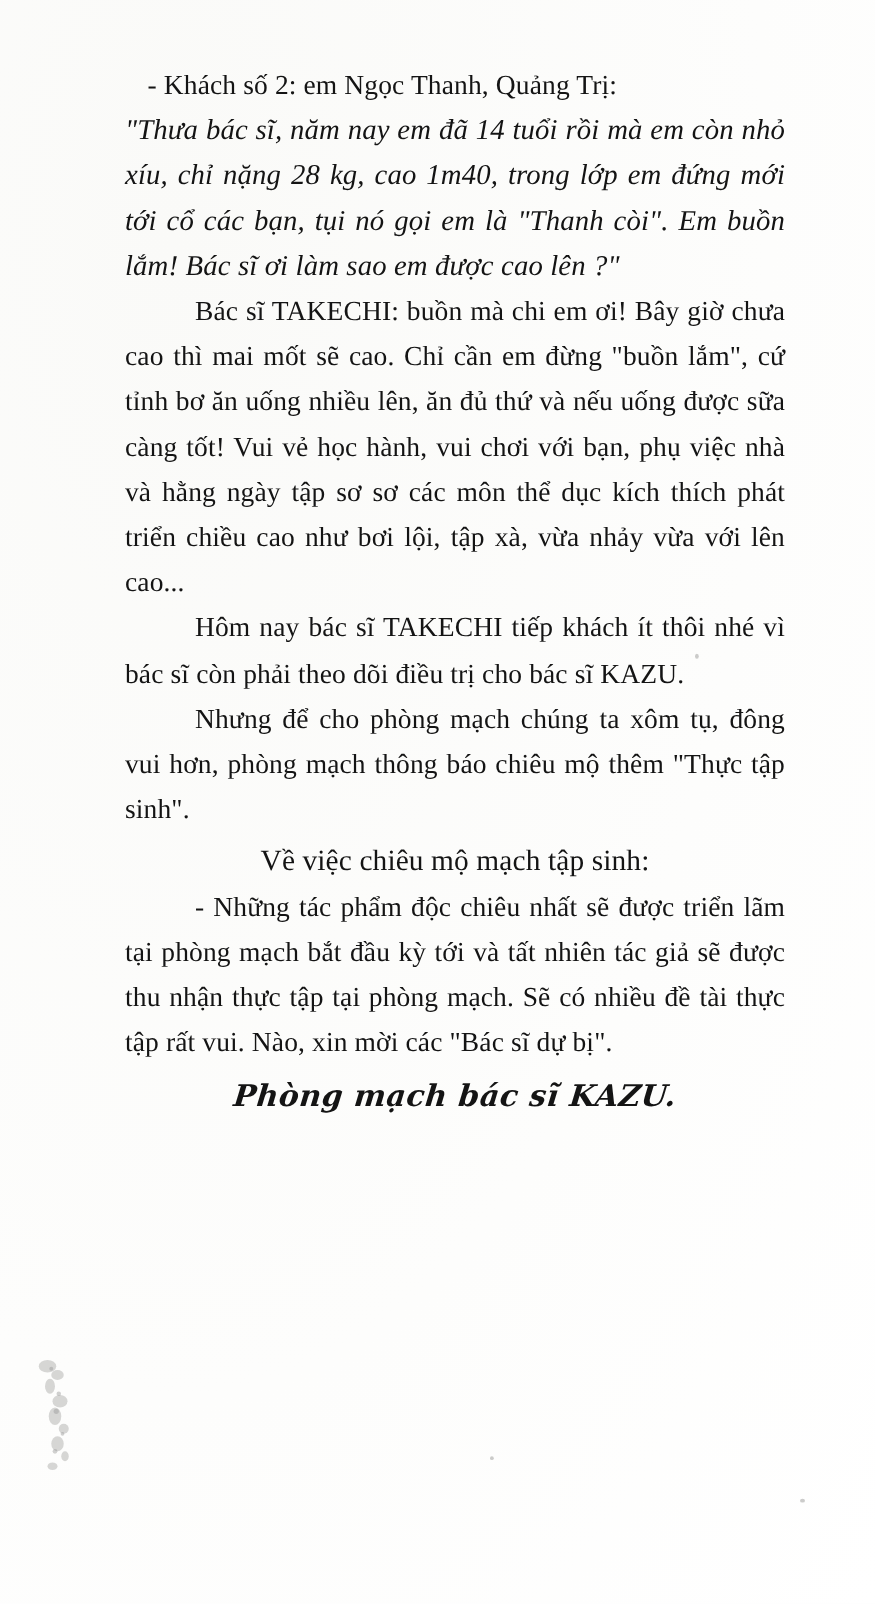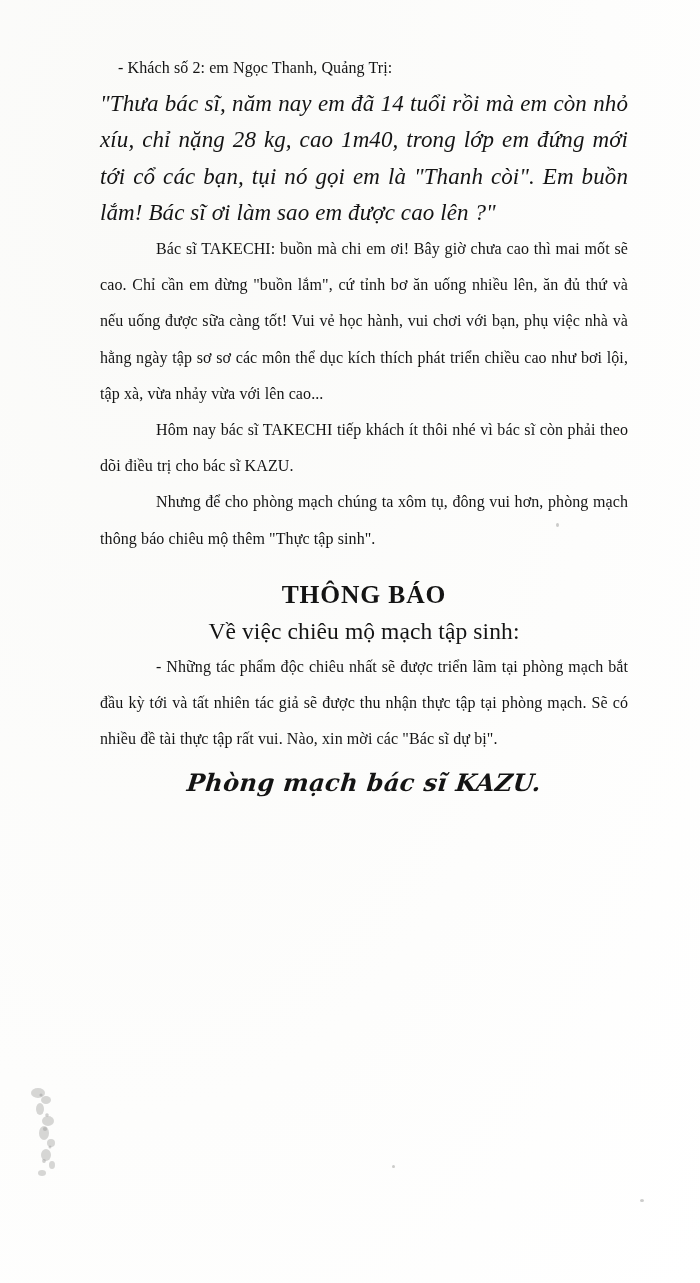--- a/index.html
+++ b/index.html
@@ -42,21 +42,21 @@
     pointer-events: none;
   }
   .text-block {
     position: absolute;
     left: 100px;
     top: 50px;
     width: 528px;
   }
   p {
     margin: 0;
-    font-size: 16px;
+    font-size: 22px;
     line-height: 36.2px;
     text-align: justify;
     text-justify: inter-word;
     letter-spacing: .1px;
   }
   p.indent {
     text-indent: 56px;
   }
   p.quote {
     font-style: italic;
@@ -132,21 +132,20 @@
     <p class="quote">"Thưa bác sĩ, năm nay em đã 14 tuổi rồi mà em còn nhỏ xíu, chỉ nặng 28 kg, cao 1m40, trong lớp em đứng mới tới cổ các bạn, tụi nó gọi em là "Thanh còi". Em buồn lắm! Bác sĩ ơi làm sao em được cao lên ?"</p>
 
     <p class="indent">Bác sĩ TAKECHI: buồn mà chi em ơi! Bây giờ chưa cao thì mai mốt sẽ cao. Chỉ cần em đừng "buồn lắm", cứ tỉnh bơ ăn uống nhiều lên, ăn đủ thứ và nếu uống được sữa càng tốt! Vui vẻ học hành, vui chơi với bạn, phụ việc nhà và hằng ngày tập sơ sơ các môn thể dục kích thích phát triển chiều cao như bơi lội, tập xà, vừa nhảy vừa với lên cao...</p>
 
     <p class="indent">Hôm nay bác sĩ TAKECHI tiếp khách ít thôi nhé vì bác sĩ còn phải theo dõi điều trị cho bác sĩ KAZU.</p>
 
     <p class="indent">Nhưng để cho phòng mạch chúng ta xôm tụ, đông vui hơn, phòng mạch thông báo chiêu mộ thêm "Thực tập sinh".</p>
 
     <div class="spacer-sm"></div>
 
-    <p class="heading">THÔNG BÁO</p>
 
     <p class="subheading">Về việc chiêu mộ mạch tập sinh:</p>
 
 
     <p class="indent">- Những tác phẩm độc chiêu nhất sẽ được triển lãm tại phòng mạch bắt đầu kỳ tới và tất nhiên tác giả sẽ được thu nhận thực tập tại phòng mạch. Sẽ có nhiều đề tài thực tập rất vui. Nào, xin mời các "Bác sĩ dự bị".</p>
 
     <p class="signature">Phòng mạch bác sĩ KAZU.</p>
 
   </div>
 </div>

